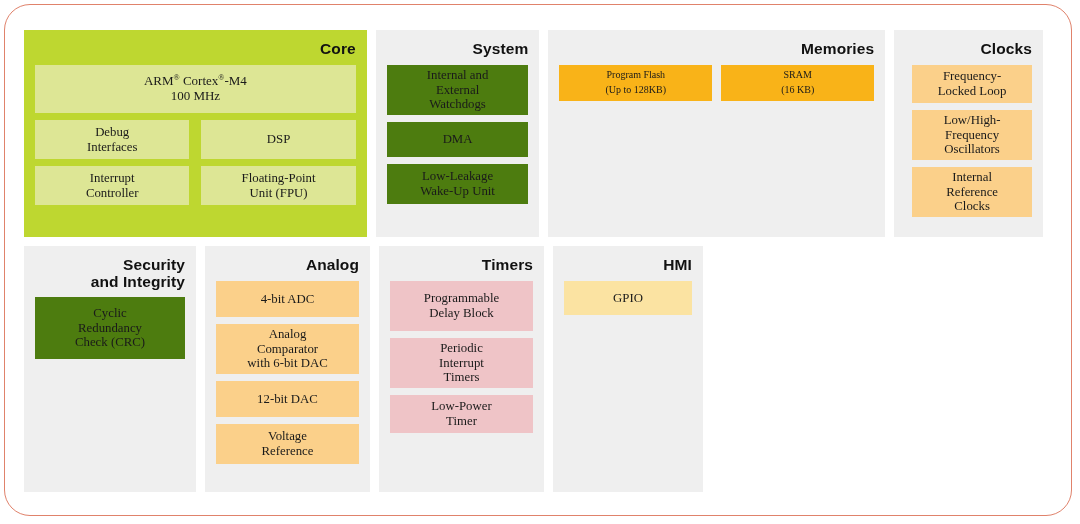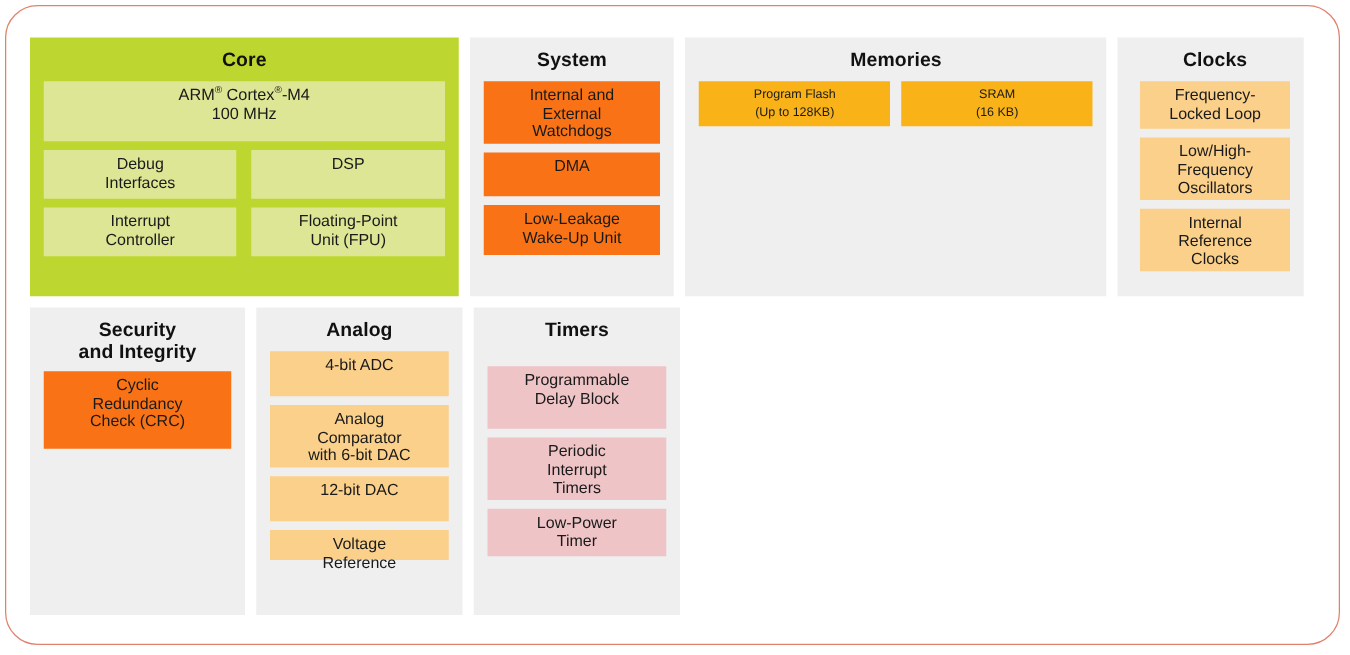--- a/index.html
+++ b/index.html
@@ -51,21 +51,21 @@
     padding: 10px 11px 10px 11px;
     display: flex;
     flex-direction: column;
     position: relative;
   }
   .panel.core {
     background: #bed730;
   }
 
   .panel-title {
-    text-align: center;
+    text-align: right;
     font-weight: bold;
     font-size: 15.5px;
     line-height: 17px;
     color: #111111;
     margin-bottom: 8px;
     letter-spacing: 0.1px;
   }
   .panel-title.two-line { margin-bottom: 7px; }
 
   .blocks {
@@ -73,48 +73,49 @@
     flex-direction: column;
     gap: 7px;
   }
   .blocks.horizontal {
     flex-direction: row;
     gap: 9px;
   }
 
   .block {
     display: flex;
-    align-items: flex-start;
+    align-items: center;
     justify-content: center;
     text-align: center;
     font-size: 12.8px;
     line-height: 14.6px;
     color: #1a1a1a;
     box-sizing: border-box;
     padding: 4px 6px;
+    font-family: Liberation Serif, serif;
   }
 
   
   .c-green-light { background: #dde695; }
-  .c-grey       { background: #f97316; }
+  .c-grey       { background: #4d7c0f; }
   .c-orange     { background: #f9b318; }
   .c-orange-lt  { background: #fbd08a; }
   .c-yellow-lt  { background: #fbe3a2; }
   .c-pink       { background: #efc4c7; }
   .c-blue       { background: #6cafe1; }
 
   
   .w-core   { width: 346px; }
   .w-system { width: 165px; }
   .w-mem    { width: 340px; }
   .w-clocks { width: 150px; padding-left: 18px; }
 
   .w-security { width: 172px; }
   .w-analog   { width: 165px; }
-  .w-timers   { width: 165px; gap: 12px; }
+  .w-timers   { width: 165px; }
   .w-comm     { width: 340px; }
   .w-hmi      { width: 150px; }
 
   
   .core-main   { height: 48px; font-size: 13px; }
   .core-pair   { display: flex; gap: 12px; }
   .core-pair .block { flex: 1; height: 39px; }
 
   
   .sys-1 { height: 50px; }
@@ -129,21 +130,21 @@
   .clk-2 { height: 50px; }
   .clk-3 { height: 50px; }
 
   
   .sec-1 { height: 62px; }
 
   
   .ana-1 { height: 36px; }
   .ana-2 { height: 50px; }
   .ana-3 { height: 36px; }
-  .ana-4 { height: 24px; }
+  .ana-4 { height: 40px; }
 
   
   .tim-1 { height: 36px; }
   .tim-2 { height: 50px; }
   .tim-3 { height: 50px; }
   .tim-4 { height: 38px; }
 
   
   .com-b { height: 38px; font-size: 13px; }
 
@@ -233,16 +234,22 @@
       <div class="panel w-timers">
         <div class="panel-title">Timers</div>
         <div class="blocks">
           <div class="block c-pink tim-2">Programmable<br>Delay Block</div>
           <div class="block c-pink tim-3">Periodic<br>Interrupt<br>Timers</div>
           <div class="block c-pink tim-4">Low-Power<br>Timer</div>
         </div>
       </div>
 
 
+      <div class="panel w-hmi">
+        <div class="panel-title">HMI</div>
+        <div class="blocks">
+          <div class="block c-yellow-lt hmi-b">GPIO</div>
+        </div>
+      </div>
     </div>
 
   </div>
 </div>
 
 </body></html>

